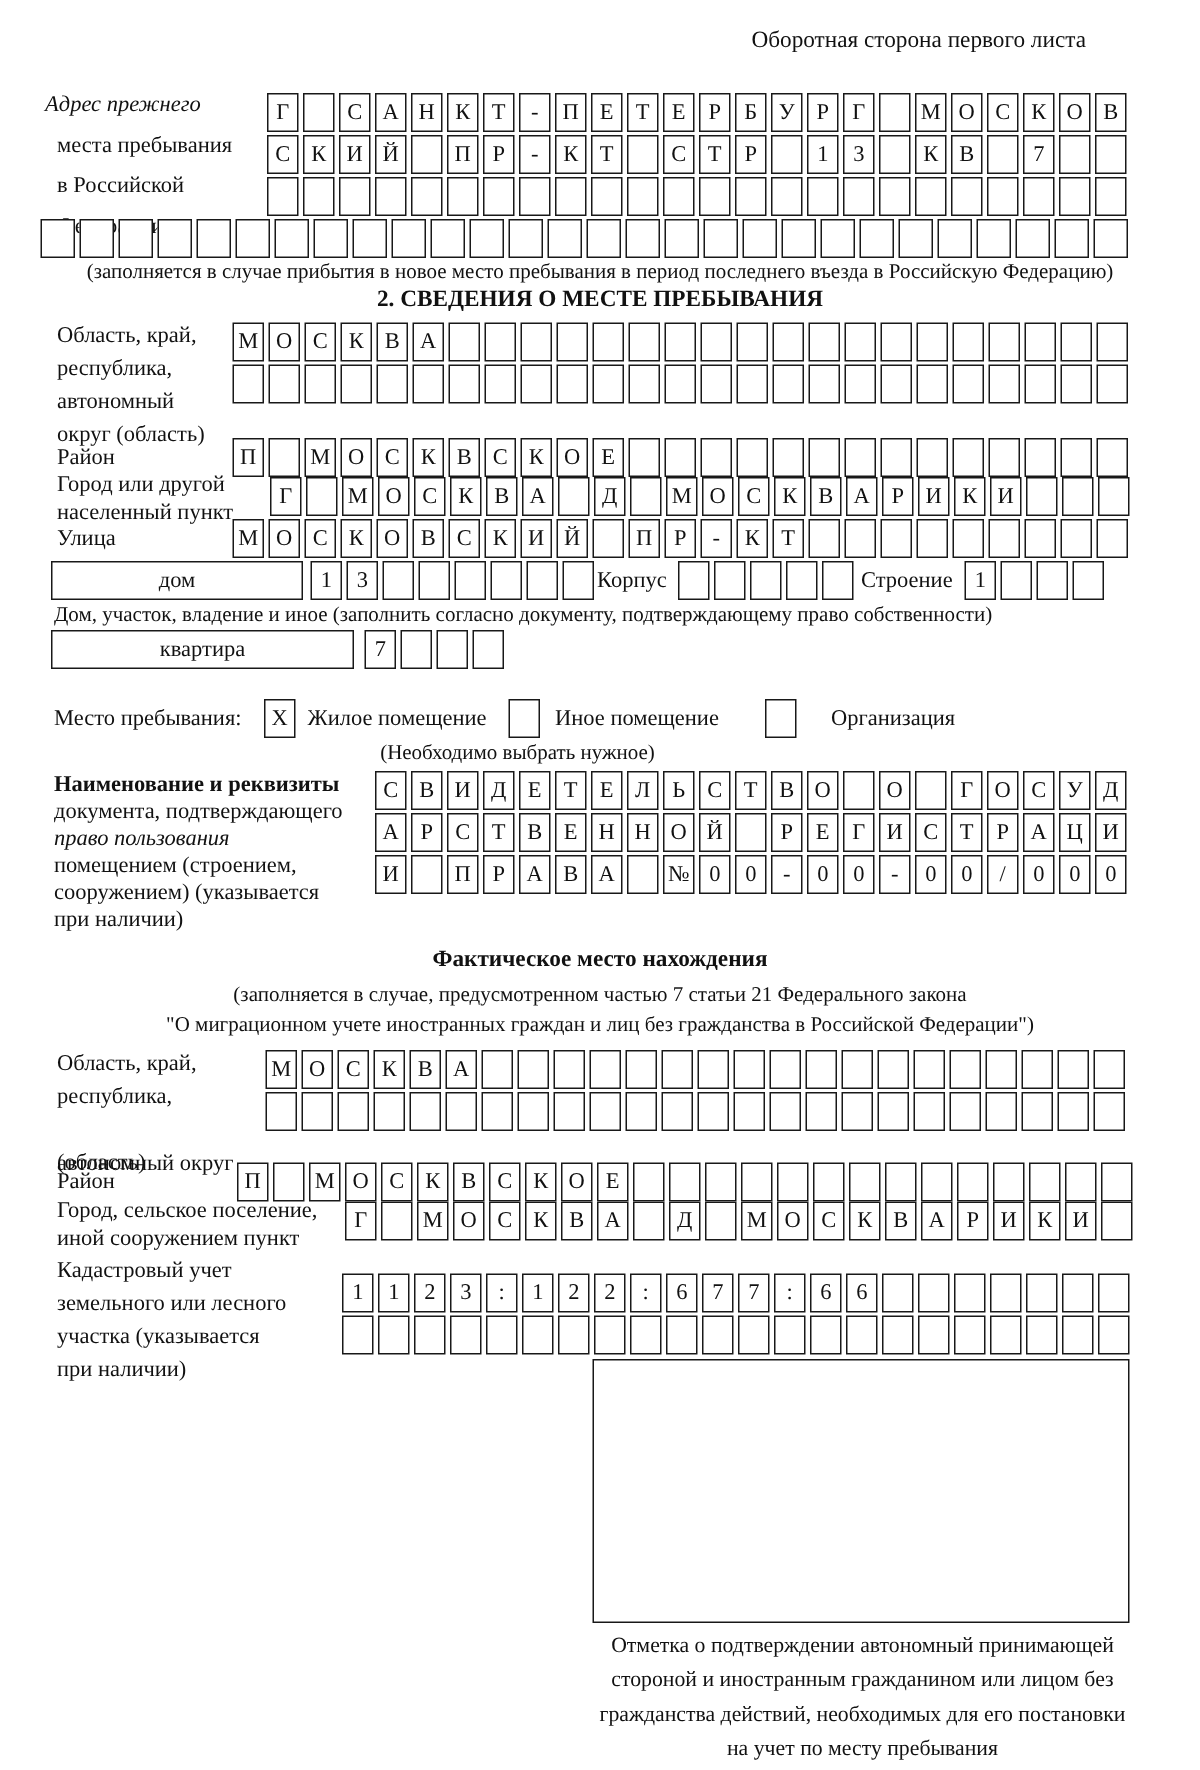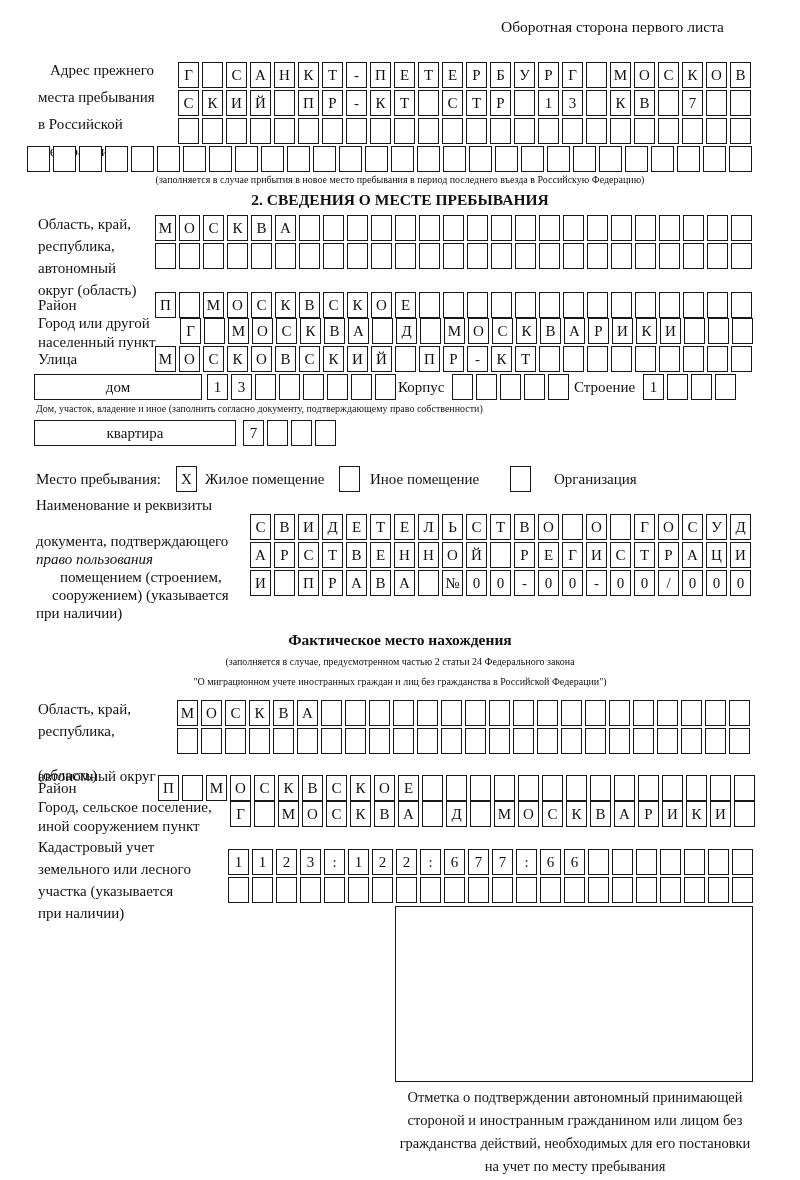--- a/index.html
+++ b/index.html
@@ -10,34 +10,34 @@
   .cell{width:21px;height:26px;border:1.5px solid #181818;box-sizing:border-box;
         display:flex;align-items:center;justify-content:center;
         font-size:15px;line-height:1;background:#fff;flex:0 0 auto;}
   .grid.wide .cell{width:23px;}
   .widebox{position:absolute;height:26px;border:1.5px solid #181818;box-sizing:border-box;
         display:flex;align-items:center;justify-content:center;font-size:15px;background:#fff;}
   .label{position:absolute;font-size:15px;line-height:27px;white-space:nowrap;}
   .label.tight{line-height:22px;font-family:Liberation Serif, serif;}
   .label.vtight{line-height:18px;}
   .label.g2{line-height:19px;}
-  .note{position:absolute;font-size:10px;white-space:nowrap;}
+  .note{position:absolute;font-size:14px;white-space:nowrap;}
   .center{left:0;width:800px;text-align:center;white-space:nowrap;}
   .heading{position:absolute;font-size:15.5px;font-weight:bold;}
   .caption{position:absolute;font-size:14.5px;line-height:23px;text-align:center;}
 </style>
 </head>
 <body>
 
 <div class="page">
 
   <div class="abs" style="top:18px;right:48px;font-size:15.5px;">Оборотная сторона первого листа</div>
 
   <div>
-    <div class="label" style="left:50px;top:57px;">Адрес прежнего</div>
+    <div class="label" style="left:30px;top:57px;font-style:italic;">Адрес прежнего</div>
     <div class="label" style="left:38px;top:84px;">места пребывания</div>
     <div class="label" style="left:38px;top:111px;">в Российской</div>
     <div class="label" style="left:38px;top:138px;">Федерации</div>
   </div>
   <div class="grid" style="left:178px;top:62px;">
       <span class="cell">Г</span>
       <span class="cell"></span>
       <span class="cell">С</span>
       <span class="cell">А</span>
       <span class="cell">Н</span>
@@ -333,27 +333,28 @@
       <span class="cell"></span>
     </div>
 
   <div class="label" style="left:36px;top:466px;line-height:26px;">Место пребывания:</div>
   <span class="cell abs" style="left:176px;top:466px;">X</span>
   <div class="label" style="left:205px;top:466px;line-height:26px;">Жилое помещение</div>
   <span class="cell abs" style="left:339px;top:466px;"></span>
   <div class="label" style="left:370px;top:466px;line-height:26px;">Иное помещение</div>
   <span class="cell abs" style="left:510px;top:466px;"></span>
   <div class="label" style="left:554px;top:466px;line-height:26px;">Организация</div>
-
-  <div>
-    <div class="label vtight" style="left:36px;top:496px;">Наименование и реквизиты</div>
+  <div class="note" style="left:205px;top:495px;width:280px;text-align:center;">(Необходимо выбрать нужное)</div>
+
+  <div>
+    <div class="label vtight" style="left:36px;top:514px;font-weight:bold;">Наименование и реквизиты</div>
     <div class="label vtight" style="left:36px;top:532px;">документа, подтверждающего</div>
     <div class="label vtight" style="left:36px;top:550px;font-style:italic;">право пользования</div>
-    <div class="label vtight" style="left:36px;top:568px;margin-left:24px;">помещением (строением,</div>
-    <div class="label vtight" style="left:36px;top:586px;margin-left:16px;">сооружением) (указывается</div>
+    <div class="label vtight" style="left:36px;top:568px;">помещением (строением,</div>
+    <div class="label vtight" style="left:36px;top:586px;">сооружением) (указывается</div>
     <div class="label vtight" style="left:36px;top:604px;">при наличии)</div>
   </div>
   <div class="grid" style="left:250px;top:514px;">
       <span class="cell">С</span>
       <span class="cell">В</span>
       <span class="cell">И</span>
       <span class="cell">Д</span>
       <span class="cell">Е</span>
       <span class="cell">Т</span>
       <span class="cell">Е</span>
@@ -413,21 +414,21 @@
       <span class="cell">-</span>
       <span class="cell">0</span>
       <span class="cell">0</span>
       <span class="cell">/</span>
       <span class="cell">0</span>
       <span class="cell">0</span>
       <span class="cell">0</span>
     </div>
 
   <div class="heading center" style="top:631px;">Фактическое место нахождения</div>
-  <div class="note center" style="top:656px;">(заполняется в случае, предусмотренном частью 2 статьи 24 Федерального закона</div>
+  <div class="note center" style="top:656px;">(заполняется в случае, предусмотренном частью 7 статьи 21 Федерального закона</div>
   <div class="note center" style="top:676px;">"О миграционном учете иностранных граждан и лиц без гражданства в Российской Федерации")</div>
 
   <div>
     <div class="label tight" style="left:38px;top:698px;">Область, край,</div>
     <div class="label tight" style="left:38px;top:720px;">республика,</div>
     <div class="label tight" style="left:38px;top:742px;margin-top:23px;">автономный округ</div>
     <div class="label tight" style="left:38px;top:764px;">(область)</div>
   </div>
   <div class="grid" style="left:177px;top:700px;">
       <span class="cell">М</span>

